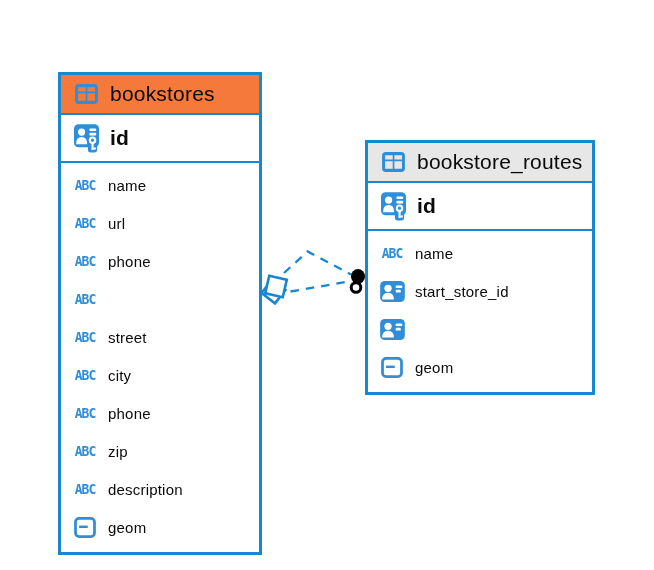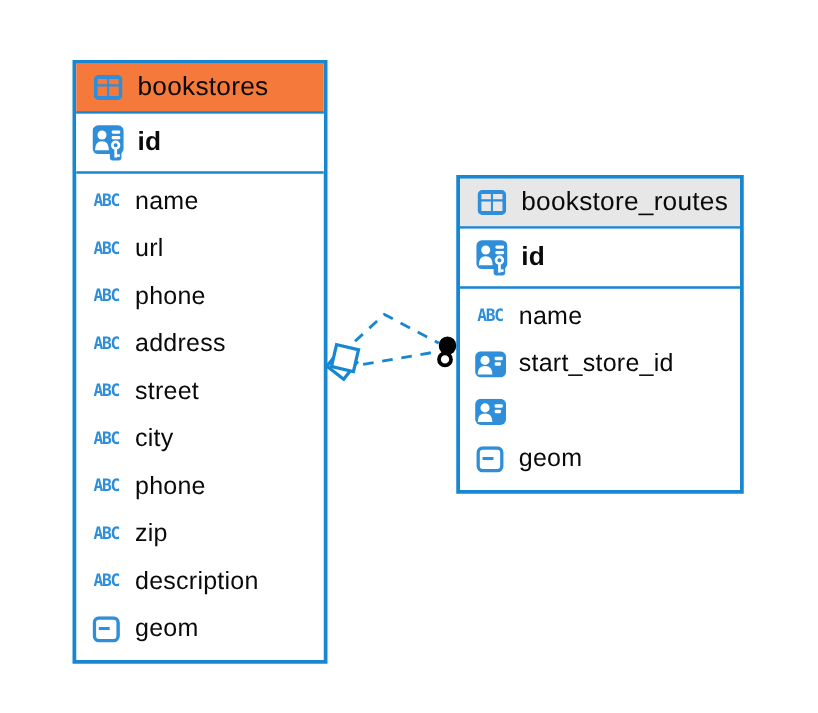--- a/index.html
+++ b/index.html
@@ -11,36 +11,36 @@
     --text:#0a0a0a;
     --marker:#000000;
     --canvas:#ffffff;
   }
   *{box-sizing:border-box;margin:0;padding:0;}
   html,body{width:654px;height:570px;background:var(--canvas);overflow:hidden;
     font-family:"Liberation Sans",sans-serif;color:var(--text);}
   #canvas{position:relative;width:654px;height:570px;background:var(--canvas);}
 
   .er-table{position:absolute;background:#fff;border:3.5px solid var(--accent);}
-  #table-bookstores{left:58px;top:48px;width:204px;}
+  #table-bookstores{left:58px;top:72px;width:204px;}
   #table-bookstore-routes{left:365px;top:140px;width:230px;}
 
   .table-header{height:40px;display:flex;align-items:center;gap:9px;
     padding:0 10px;border-bottom:2.5px solid var(--accent);}
   .table-header.orange{background:var(--orange);}
   .table-header.gray{background:var(--gray);}
   .table-title{font-size:21px;letter-spacing:.2px;white-space:nowrap;}
 
   .pk-row{height:48px;display:flex;align-items:center;gap:9px;padding:12px 10px;
     border-bottom:2.5px solid var(--accent);background:#fff;}
   .pk-label{font-size:21px;font-weight:bold;letter-spacing:.2px;}
 
   .table-body{padding:3px 0 6px 0;}
   .col-row{height:38px;display:flex;align-items:center;gap:8px;padding:0 9px;}
-  .col-label{font-size:20px;letter-spacing:.2px;white-space:nowrap;}
+  .col-label{font-size:15px;letter-spacing:.2px;white-space:nowrap;}
 
   .icon-box{width:30px;min-width:30px;display:flex;align-items:center;justify-content:center;}
   .abc{font-family:"DejaVu Sans Mono",monospace;font-weight:bold;font-size:13px;
     letter-spacing:-1px;color:var(--icon);transform:scaleY(1.05);}
 
   #connector-overlay{position:absolute;left:0;top:0;width:654px;height:570px;
     z-index:5;pointer-events:none;}
   #connector-overlay [data-interactable="true"]{pointer-events:visiblePainted;}
   .rel-line{stroke:var(--accent);stroke-width:2.3;fill:none;stroke-dasharray:8.5 7;}
   .diamond{fill:#fff;stroke:var(--accent);stroke-width:2.6;}
@@ -91,21 +91,20 @@
         <div class="col-row" data-interactable="true">
           <span class="icon-box" data-interactable="false">
             <span class="abc">ABC</span>
           </span>
           <span class="col-label" data-interactable="false">phone</span>
         </div>
         <div class="col-row" data-interactable="true">
           <span class="icon-box" data-interactable="false">
             <span class="abc">ABC</span>
           </span>
-          <span class="col-label" data-interactable="false">address</span>
         </div>
         <div class="col-row" data-interactable="true">
           <span class="icon-box" data-interactable="false">
             <span class="abc">ABC</span>
           </span>
           <span class="col-label" data-interactable="false">street</span>
         </div>
         <div class="col-row" data-interactable="true">
           <span class="icon-box" data-interactable="false">
             <span class="abc">ABC</span>

